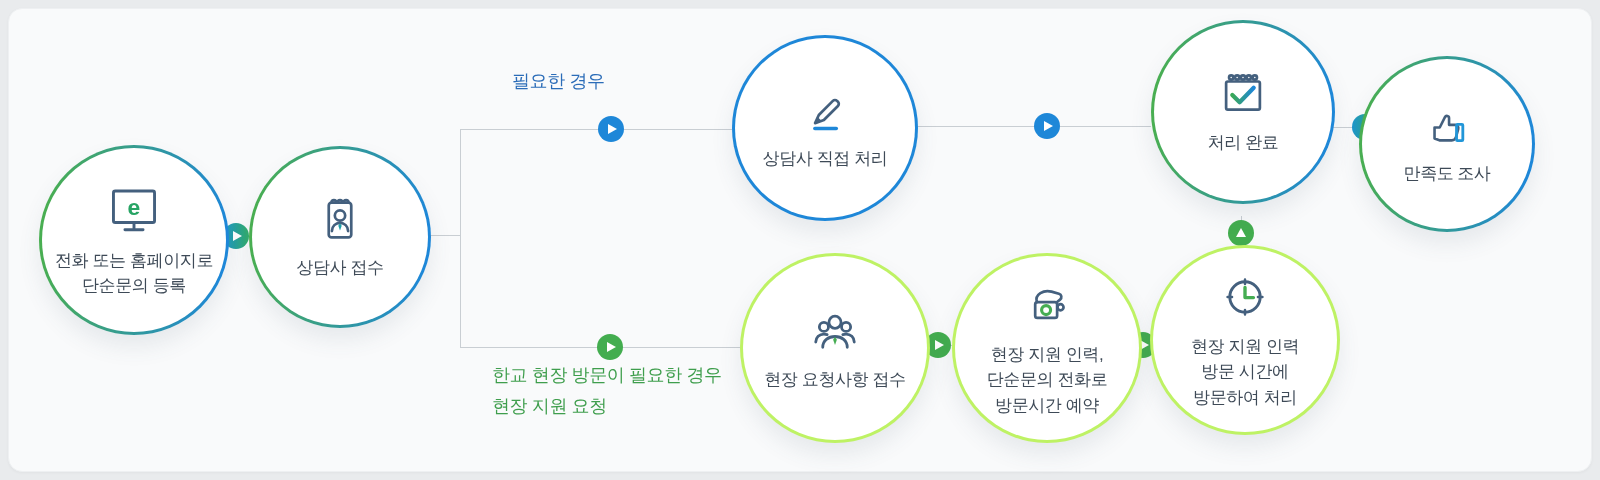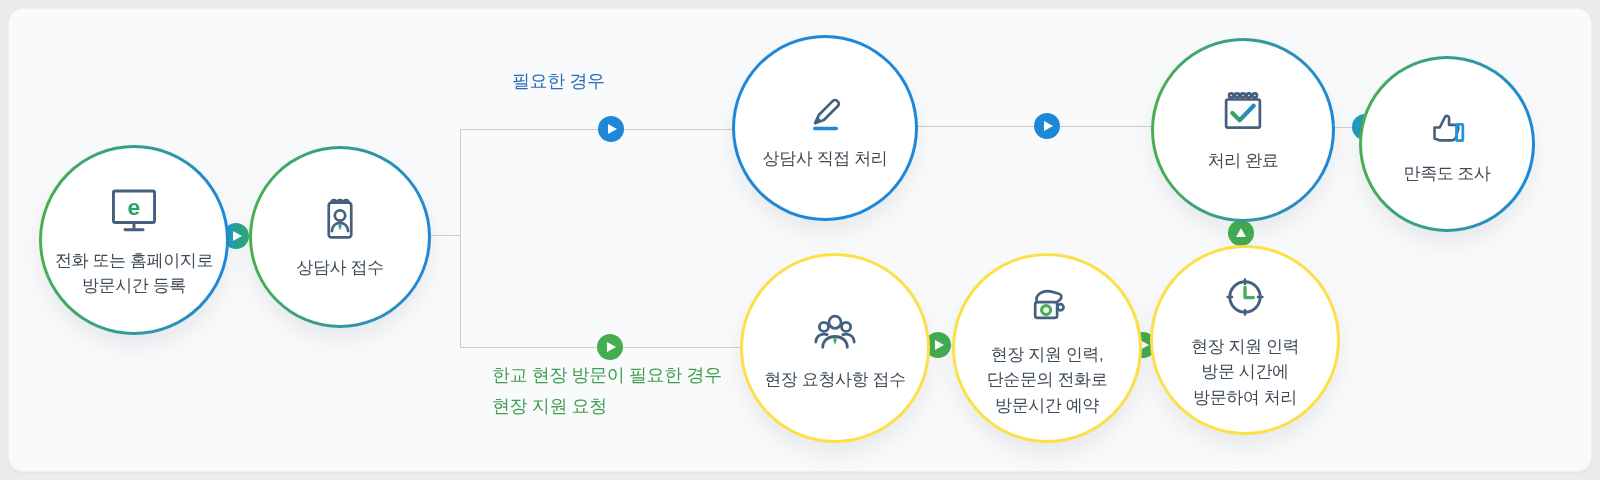--- a/index.html
+++ b/index.html
@@ -9,21 +9,21 @@
     font-family:"Liberation Sans","DejaVu Sans",sans-serif;
   }
   .card{
     position:absolute;inset:8px;background:#f9fafb;border-radius:14px;
     border:1px solid #eef0f2;box-shadow:0 1px 3px rgba(0,0,0,.04);
   }
   
   .node{position:absolute;border-radius:50%;padding:3px;box-shadow:0 12px 22px rgba(70,90,110,.10);}
   .node.grad{background:linear-gradient(95deg,#49ae52 6%,#1e87d8 94%);}
   .node.blue{background:#1e87d8;}
-  .node.green{background:#fde047;}
+  .node.green{background:#bef264;}
   .node-inner{
     width:100%;height:100%;border-radius:50%;background:#fff;
     display:flex;flex-direction:column;align-items:center;justify-content:center;
     gap:8px;text-align:center;box-sizing:border-box;padding:6px;
   }
   .node-label{font-size:17px;color:#3e4a57;line-height:1.5;letter-spacing:-0.4px;}
   .node-label div{white-space:nowrap;}
   
   .hline,.vline{position:absolute;background:#c9ced3;}
   .hline{height:1px;}
@@ -98,21 +98,21 @@
     <div class="node-inner">
       <svg width="58" height="58" viewBox="0 0 48 48">
         <g fill="none" stroke="#44607e" stroke-width="2.4" stroke-linecap="round" stroke-linejoin="round">
           <rect x="7" y="7.5" width="34" height="26" rx="1.5"></rect>
           <path d="M24 33.5v4.5 M16.5 39.5h15"></path>
         </g>
         <text x="24" y="27.5" text-anchor="middle" font-size="19" font-weight="bold" fill="#27a464">e</text>
       </svg>
       <div class="node-label">
         <div>전화 또는 홈페이지로</div>
-        <div>방문시간 등록</div>
+        <div>단순문의 등록</div>
       </div>
     </div>
   </div>
 
   <div class="node grad" style="left:249px;top:146px;width:176px;height:176px;">
     <div class="node-inner">
       <svg width="54" height="54" viewBox="0 0 48 48">
         <g fill="none" stroke="#44607e" stroke-width="2.4" stroke-linecap="round" stroke-linejoin="round">
           <rect x="14" y="8.5" width="20" height="31" rx="2.5"></rect>
           <path d="M16.5 8.5a2.1 2.1 0 0 1 4.2 0 M21.9 8.5a2.1 2.1 0 0 1 4.2 0 M27.3 8.5a2.1 2.1 0 0 1 4.2 0"></path>
@@ -135,21 +135,21 @@
         </g>
         <path d="M17.2 29l-2 5.8 5.9-2z" fill="#44607e"></path>
         <line x1="15" y1="39.5" x2="34" y2="39.5" stroke="#1e87d8" stroke-width="3.2" stroke-linecap="round"></line>
       </svg>
       <div class="node-label">
         <div>상담사 직접 처리</div>
       </div>
     </div>
   </div>
 
-  <div class="node grad" style="left:1151px;top:38px;width:178px;height:178px;">
+  <div class="node grad" style="left:1151px;top:20px;width:178px;height:178px;">
     <div class="node-inner">
       <svg width="54" height="54" viewBox="0 0 48 48">
         <defs>
           <linearGradient id="chk" x1="0" y1="0" x2="1" y2="0">
             <stop offset="0" stop-color="#3aa857"></stop>
               <stop offset="1" stop-color="#1e87d8"></stop>
           </linearGradient>
         </defs>
         <g fill="none" stroke="#44607e" stroke-width="2.4" stroke-linecap="round" stroke-linejoin="round">
           <rect x="9" y="12" width="30" height="25" rx="1.5"></rect>

